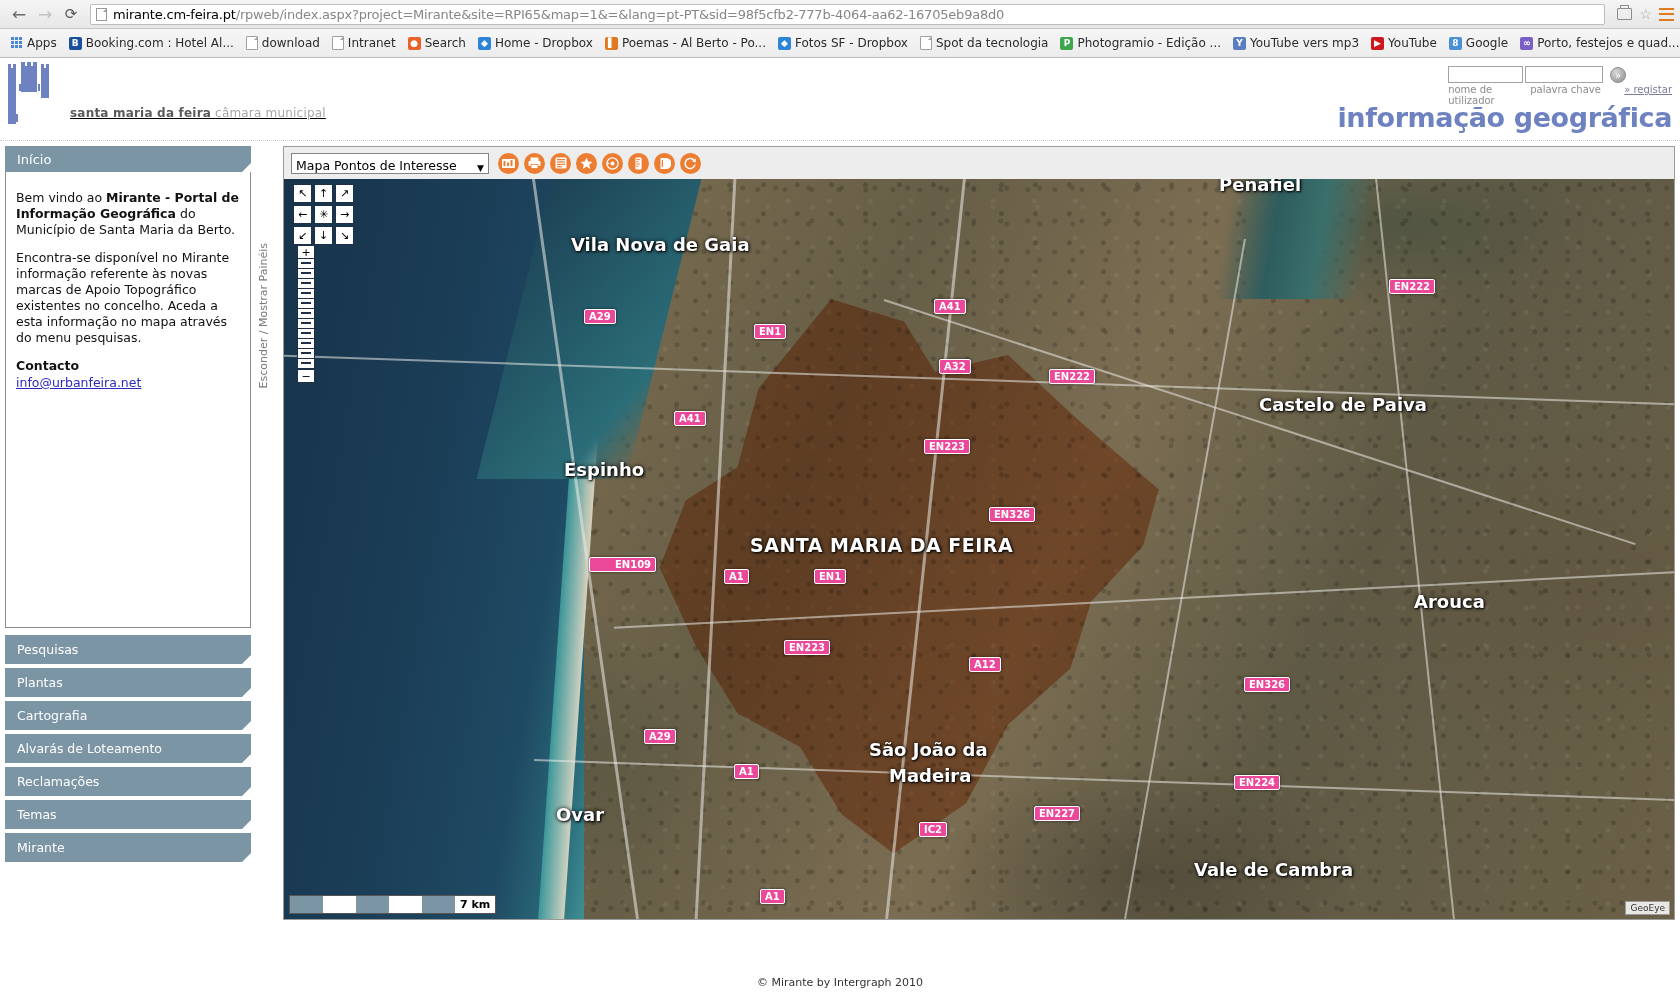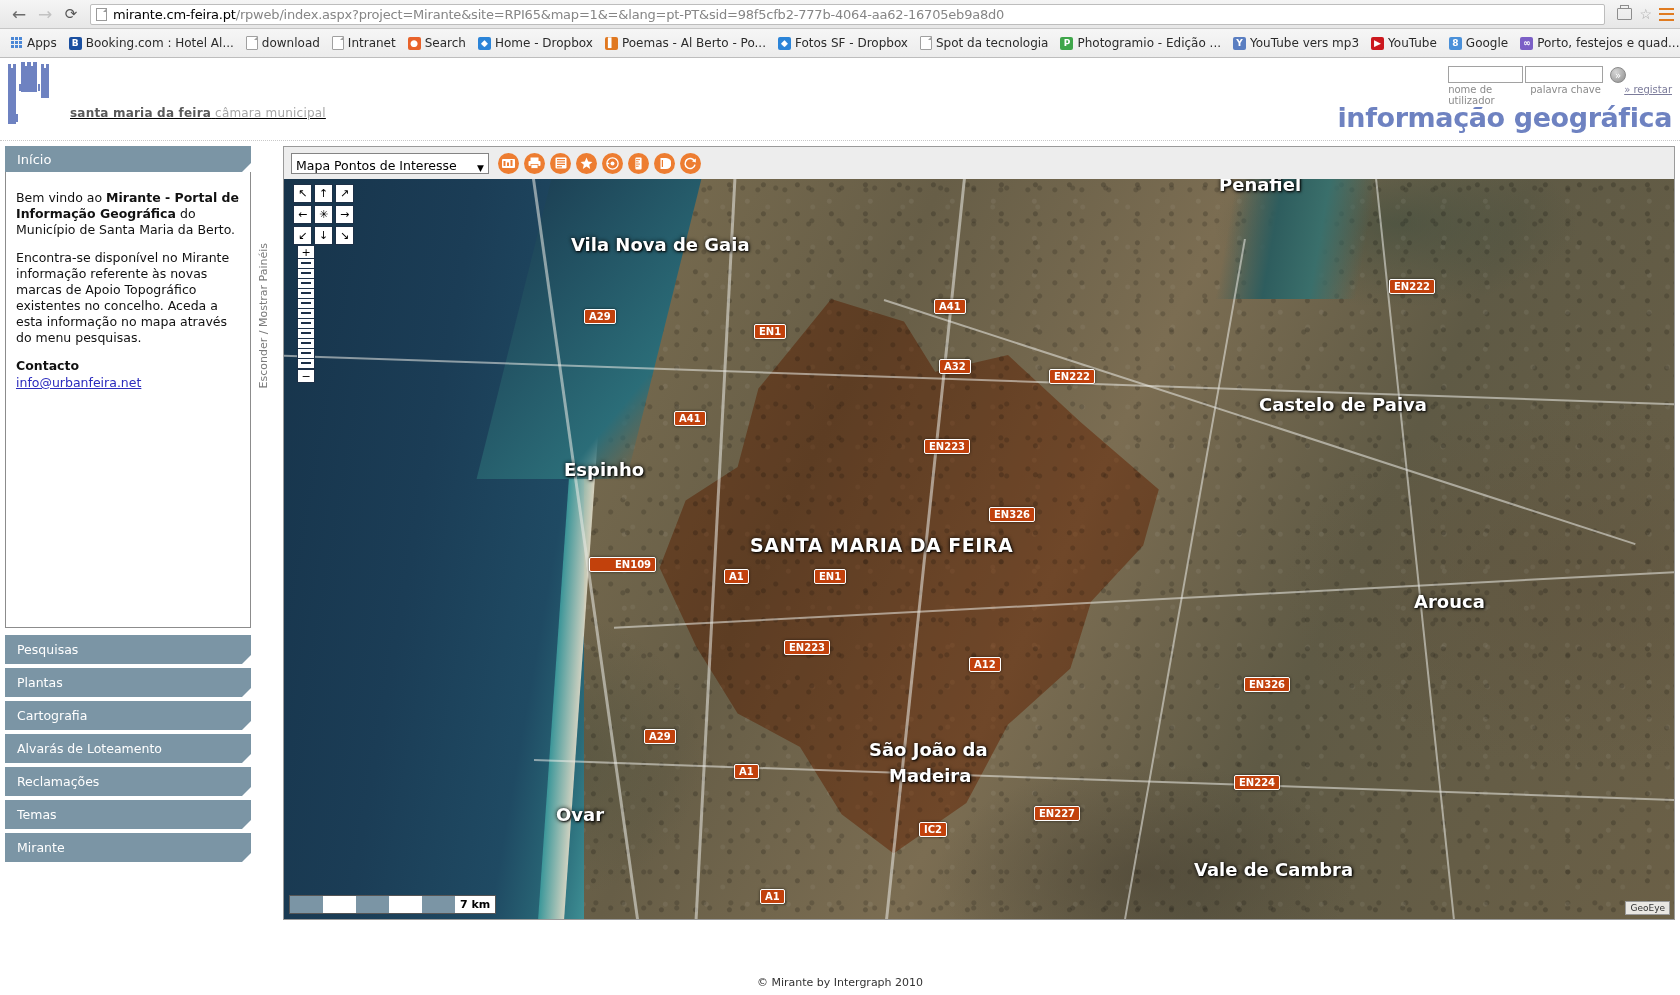--- a/index.html
+++ b/index.html
@@ -201,21 +201,21 @@
     mix-blend-mode:multiply;
   }
   .roadline{position:absolute;background:rgba(235,235,230,.55);}
   .maplabel{
     position:absolute;color:#fff;font-size:16px;font-weight:bold;
     text-shadow:0 0 4px rgba(0,0,0,.95),1px 1px 2px rgba(0,0,0,.9);white-space:nowrap;
   }
   .maplabel.big{font-size:18px;}
   .maplabel.main{font-size:19px;letter-spacing:.5px;}
   .shield{
-    position:absolute;background:#c2410c;color:#fff;font-size:10px;font-weight:bold;
+    position:absolute;background:#ec4899;color:#fff;font-size:10px;font-weight:bold;
     border:1px solid #fff;border-radius:2px;padding:1px 4px;white-space:nowrap;
     box-shadow:0 0 3px rgba(0,0,0,.6);
   }
   
   .navpad{position:absolute;left:8px;top:4px;}
   .navpad .row{display:flex;}
   .navpad .cell{
     width:17px;height:17px;background:#fff;border:1px solid #1d3047;margin:1px;
     display:flex;align-items:center;justify-content:center;font-size:11px;color:#000;line-height:1;
   }

